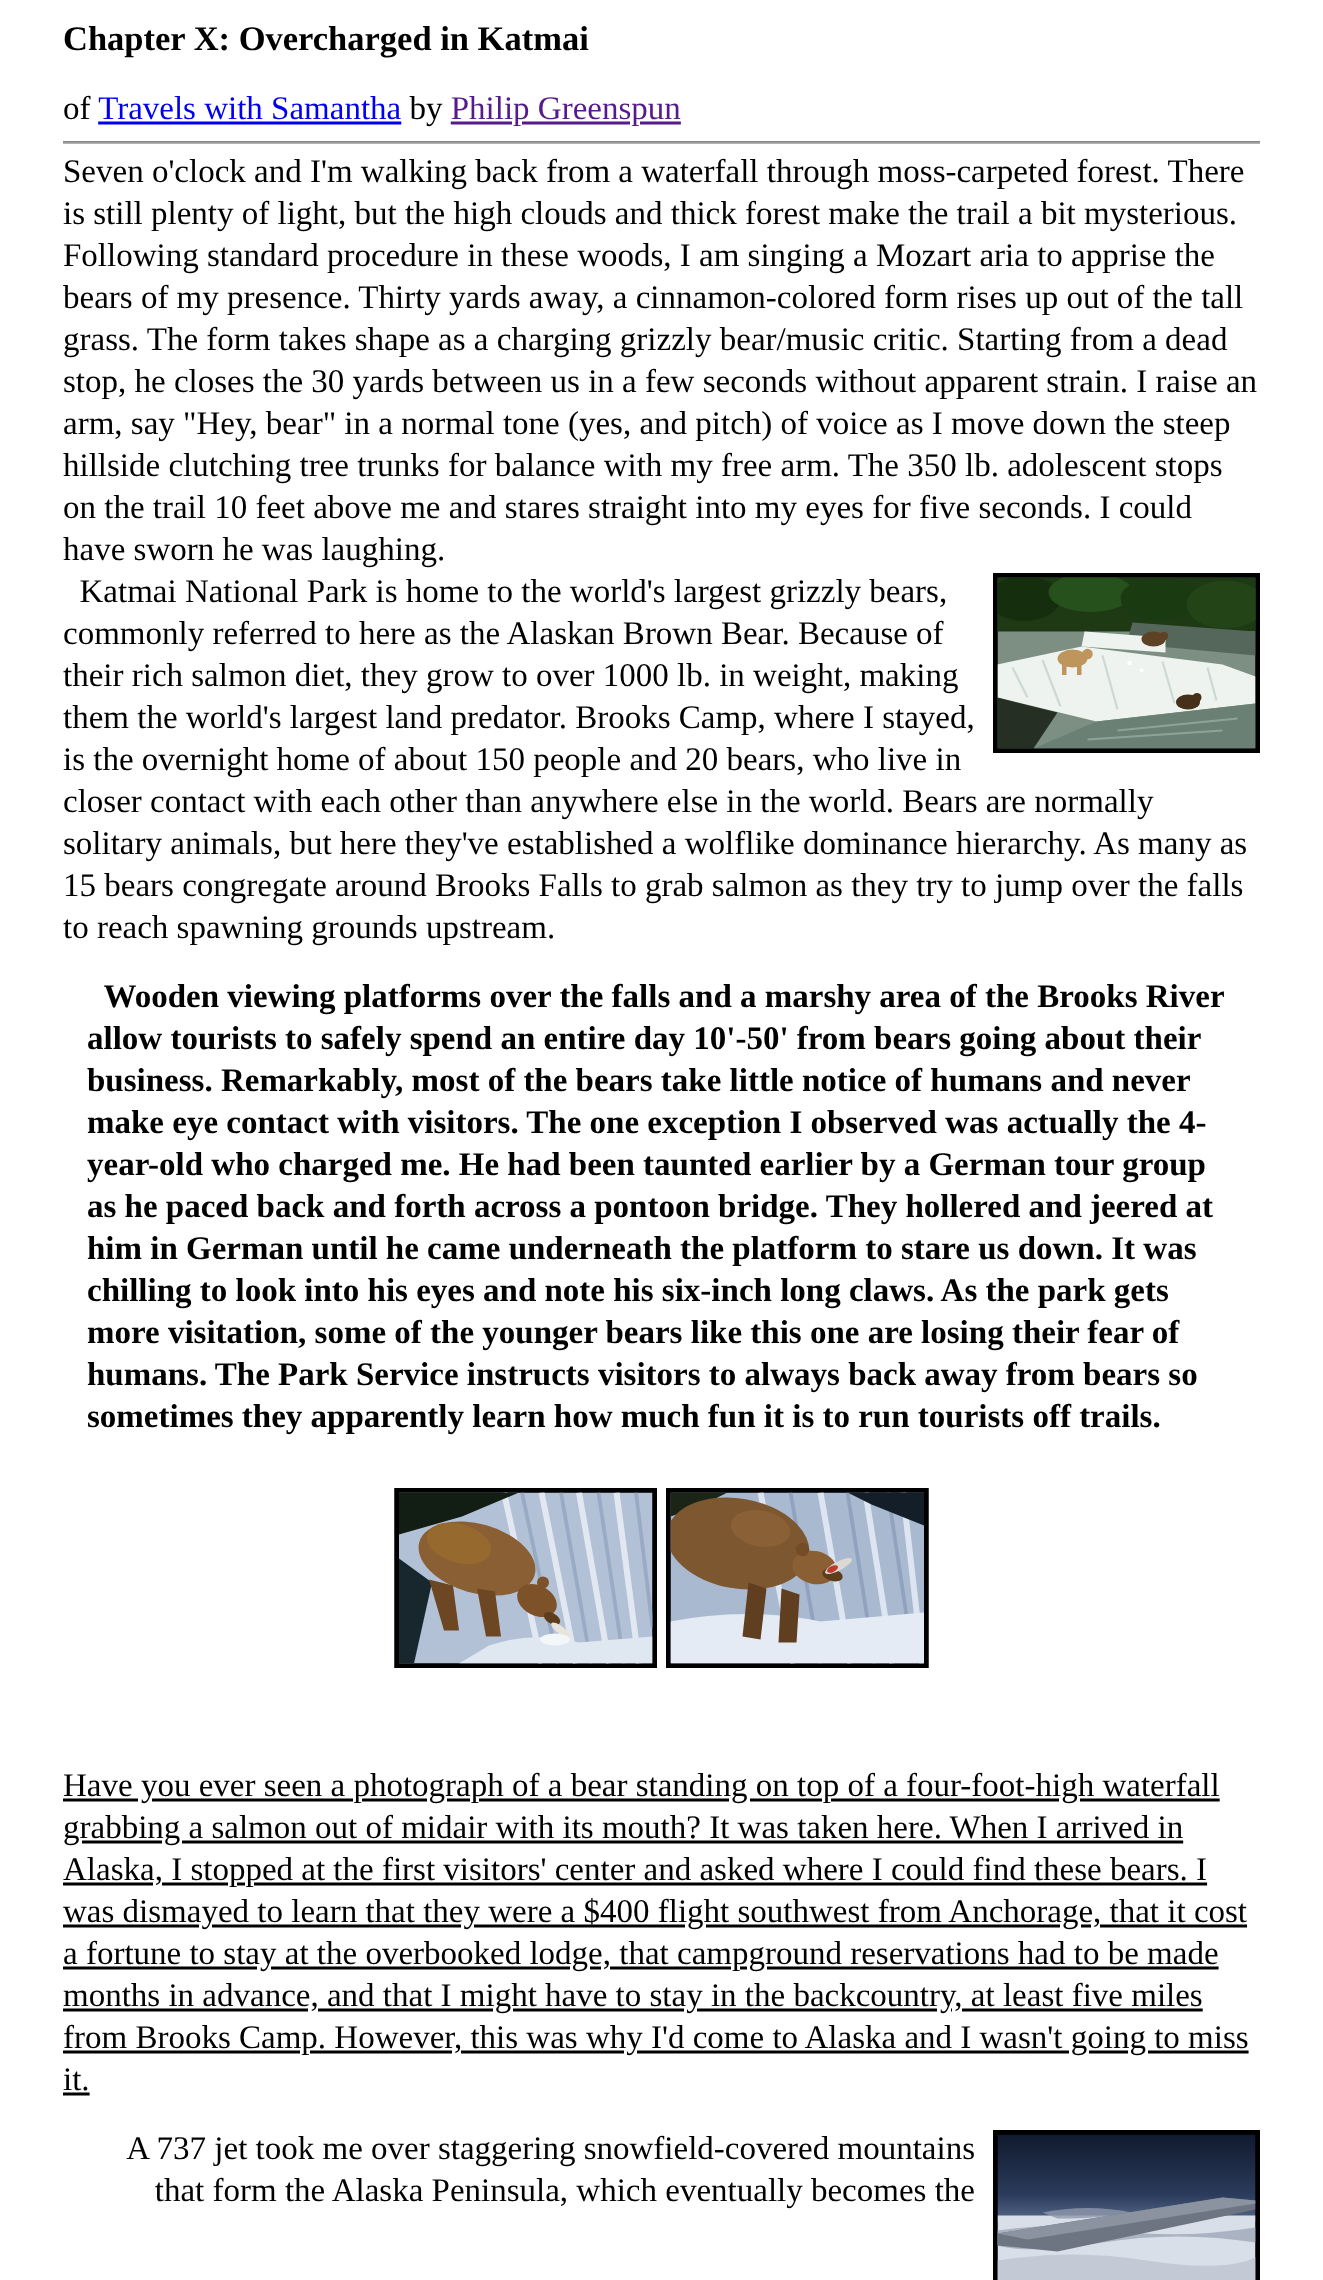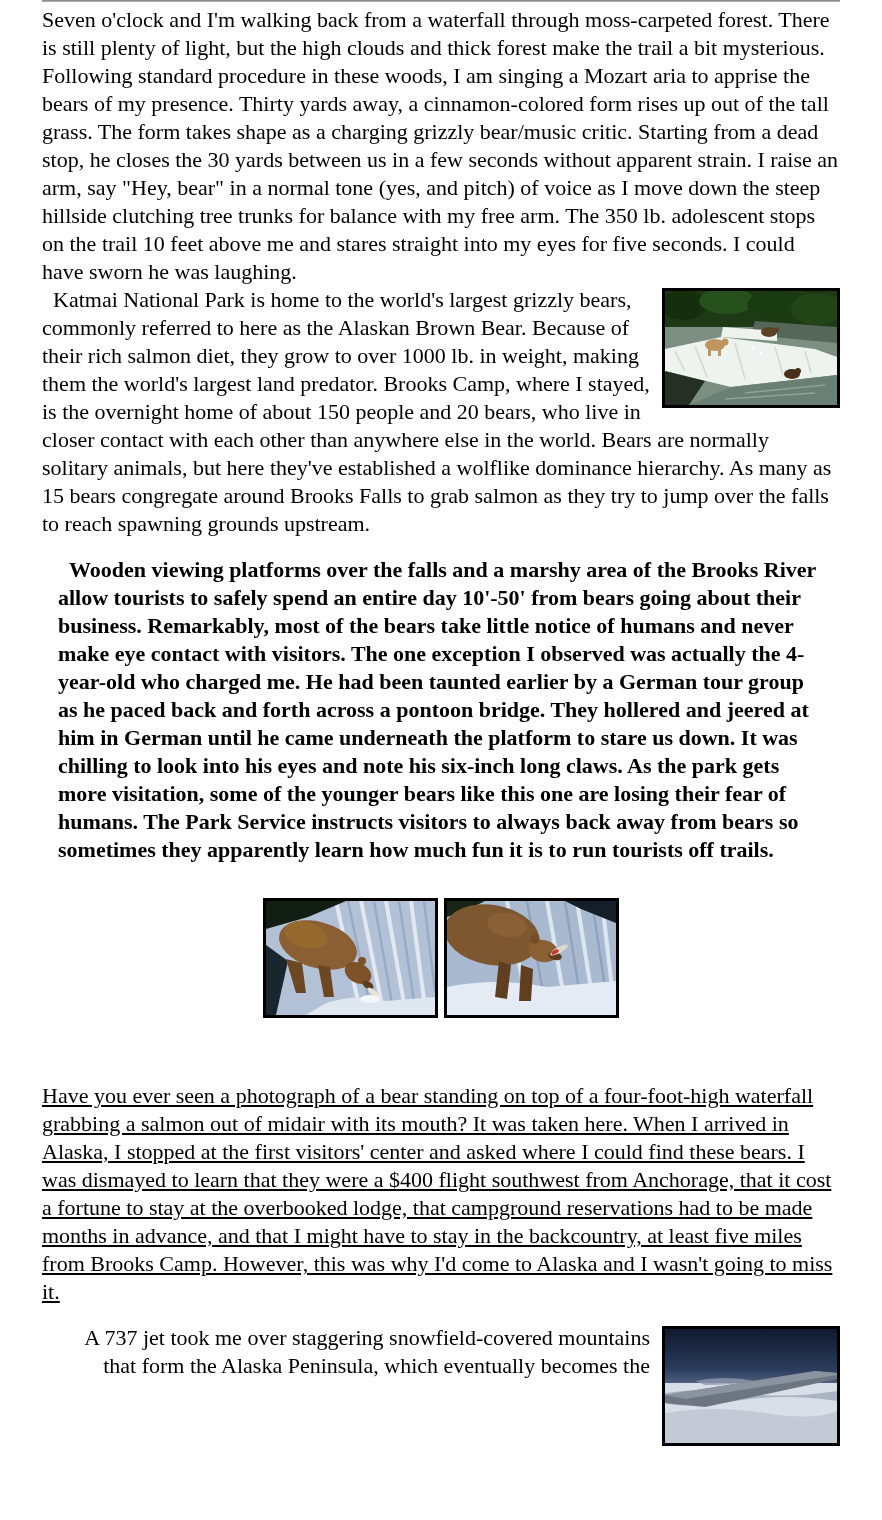--- a/index.html
+++ b/index.html
@@ -28,21 +28,28 @@
   .photo-frame svg{display:block;width:100%;height:100%;}
   .float-photo{float:right;margin:2px 0 10px 12px;}
   .frame-lg{width:172px;height:114px;}
   .frame-row{display:inline-block;width:169px;height:114px;margin:0 3px;vertical-align:top;}
 </style>
 </head>
 <body>
 
 <div class="page">
 
+  <h3 class="title">Chapter X: Overcharged in Katmai</h3>
 
+  <p class="byline">
+    <span>of</span>
+    <a href="#" class="book">Travels with Samantha</a>
+    <span>by</span>
+    <a href="#" class="author">Philip Greenspun</a>
+  </p>
 
   <hr class="rule">
 
   <p class="p1">Seven o'clock and I'm walking back from a waterfall through moss-carpeted forest. There is still plenty of light, but the high clouds and thick forest make the trail a bit mysterious. Following standard procedure in these woods, I am singing a Mozart aria to apprise the bears of my presence. Thirty yards away, a cinnamon-colored form rises up out of the tall grass. The form takes shape as a charging grizzly bear/music critic. Starting from a dead stop, he closes the 30 yards between us in a few seconds without apparent strain. I raise an arm, say "Hey, bear" in a normal tone (yes, and pitch) of voice as I move down the steep hillside clutching tree trunks for balance with my free arm. The 350 lb. adolescent stops on the trail 10 feet above me and stares straight into my eyes for five seconds. I could have sworn he was laughing.</p>
 
   <div class="section">
     <div class="photo-frame float-photo frame-lg">
       <svg viewBox="0 0 172 114" preserveAspectRatio="none">
         <rect width="172" height="114" fill="#7c8f82"></rect>
         <rect width="172" height="36" fill="#1e3a15"></rect>

